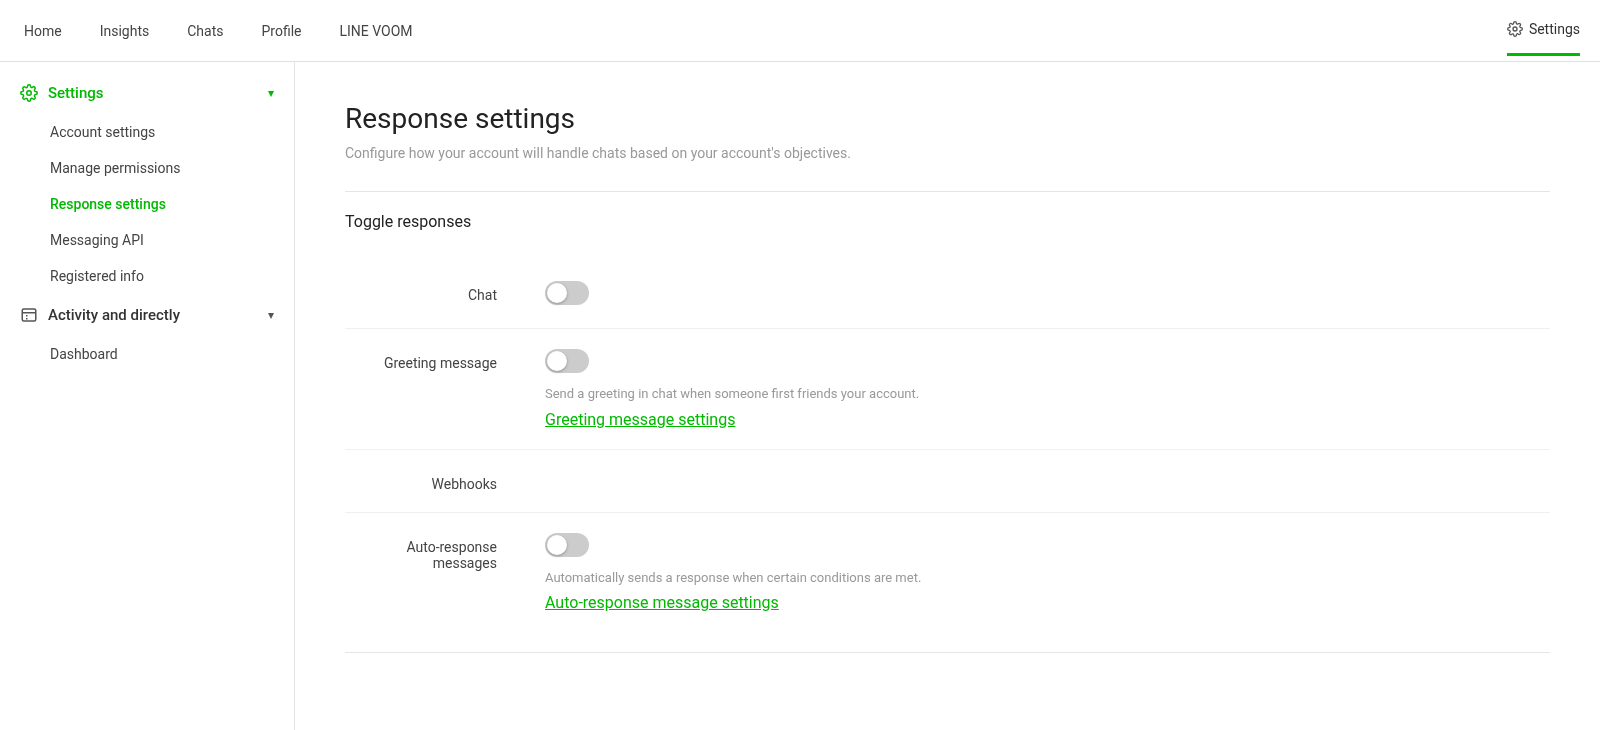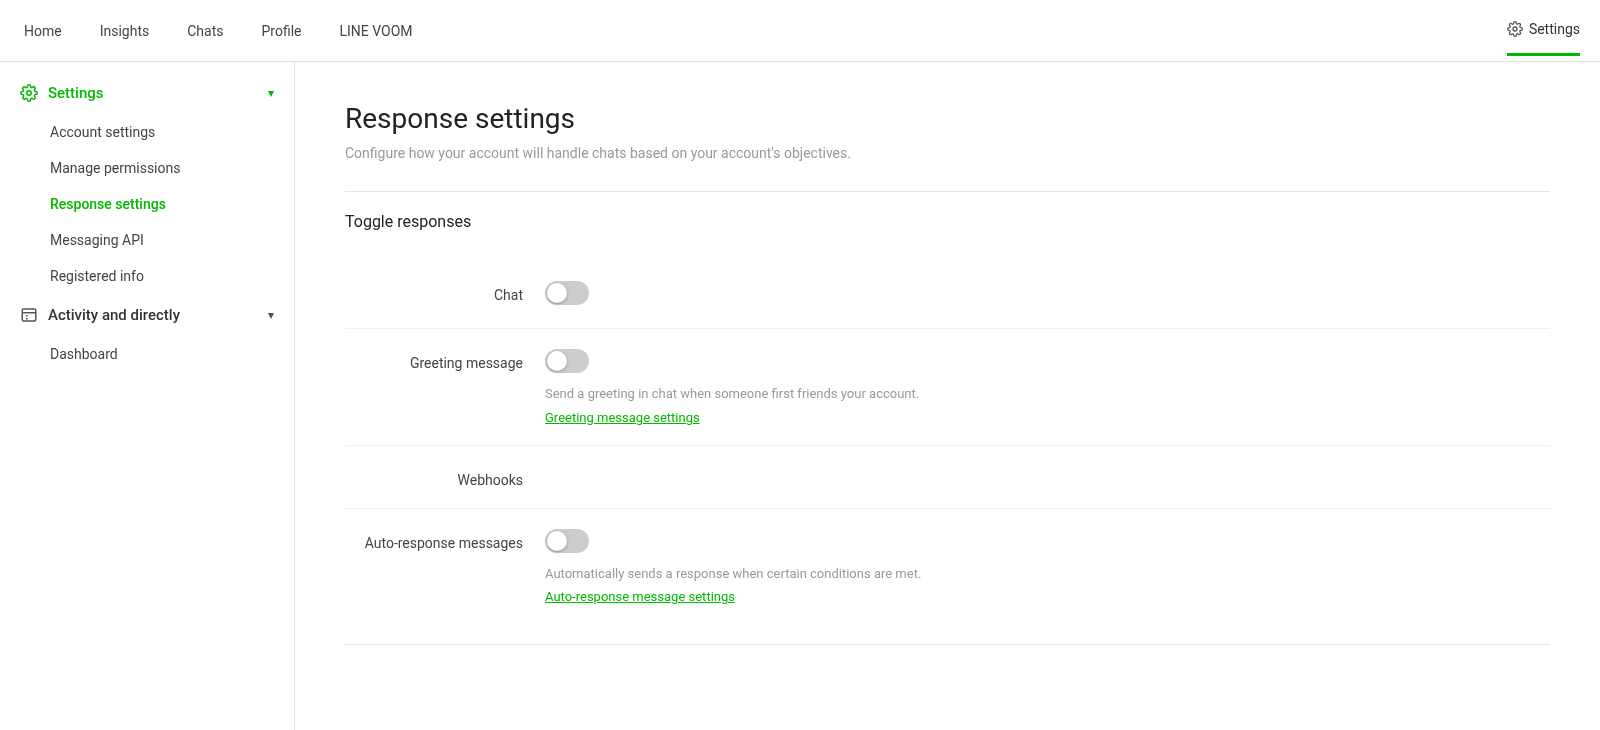--- a/index.html
+++ b/index.html
@@ -57,26 +57,26 @@
     .section-title { font-size: 16px; font-weight: 400; color: #222; margin-bottom: 30px; }
 
     
     .toggle-row {
       display: flex; align-items: flex-start;
       padding: 20px 0;
       border-bottom: 1px solid #f0f0f0;
     }
     .toggle-row:last-child { border-bottom: none; }
     .toggle-label-col {
-      width: 200px; text-align: right; padding-right: 22px;
+      width: 200px; text-align: right; padding-right: 48px;
       font-size: 14px; color: #444; padding-top: 6px; flex-shrink: 0;
     }
     .toggle-content { flex: 1; }
     .toggle-desc { font-size: 13px; color: #999; margin-top: 8px; line-height: 1.5; }
-    .toggle-link { color: #00b900; font-size: 13px; text-decoration: underline; cursor: pointer; display: inline-block; margin-top: 6px; }
+    .toggle-link { color: #00b900; font-size: 16px; text-decoration: underline; cursor: pointer; display: inline-block; margin-top: 6px; }
 
     
     .toggle-switch {
       width: 44px; height: 24px; border-radius: 12px;
       background: #ccc; position: relative; cursor: pointer;
       flex-shrink: 0; display: inline-block; transition: background 0.2s;
     }
     .toggle-switch.on { background: #00b900; }
     .toggle-switch::after {
       content: ''; position: absolute;

